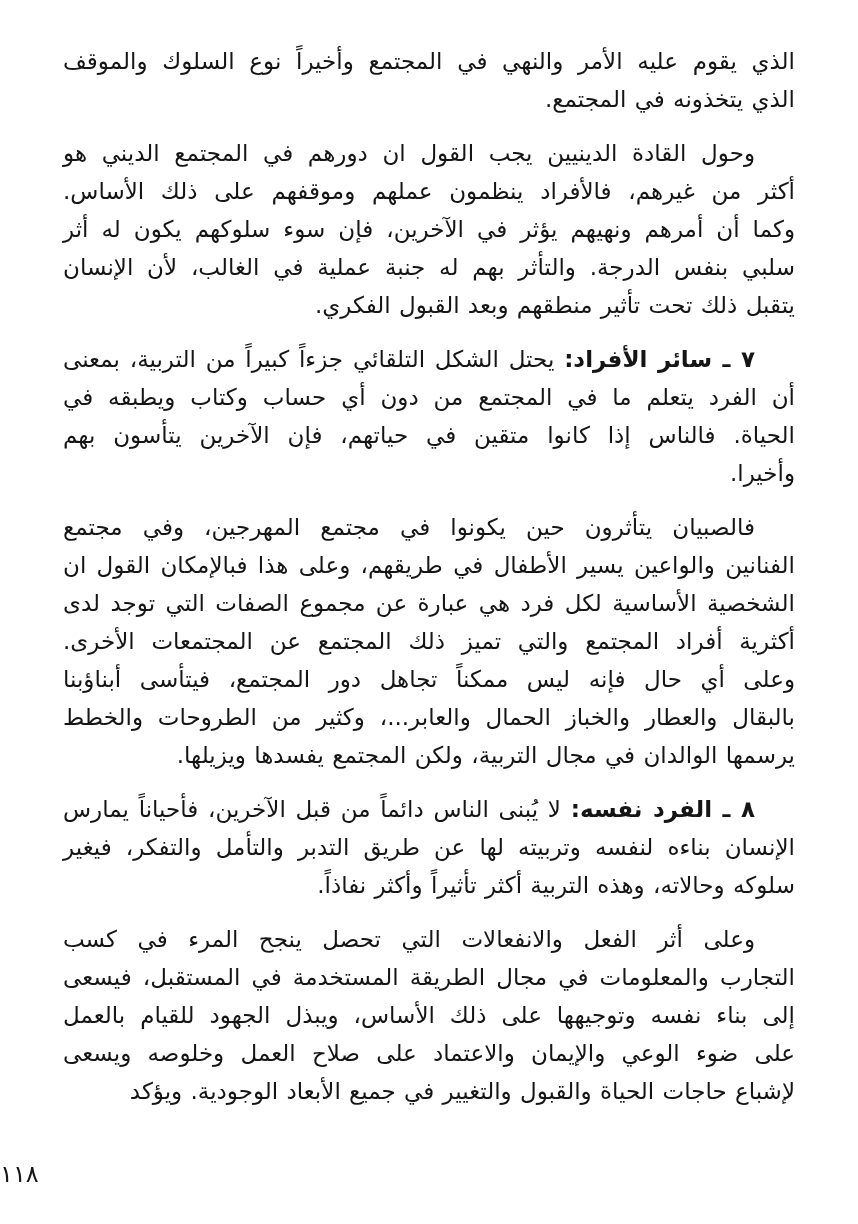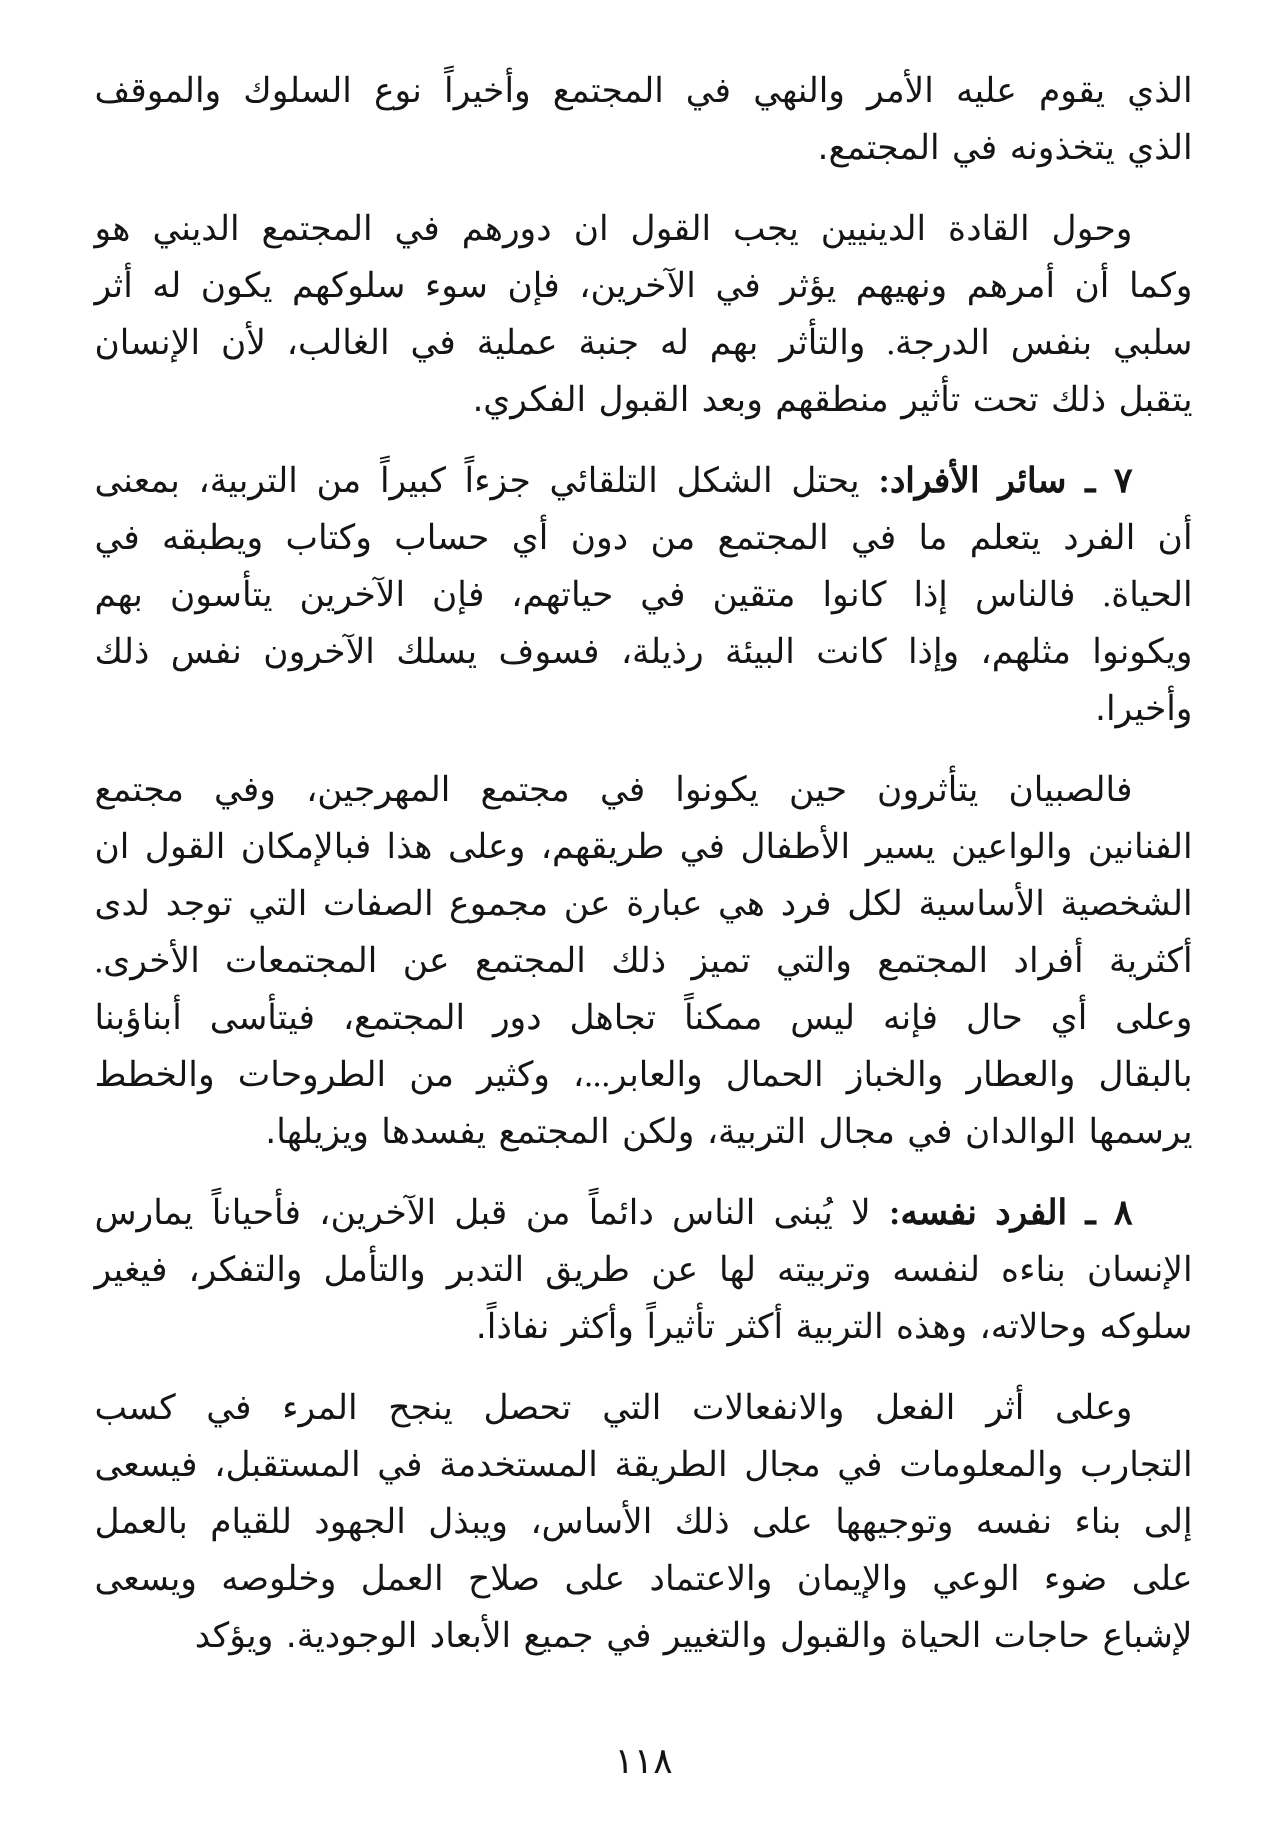--- a/index.html
+++ b/index.html
@@ -30,63 +30,62 @@
     word-spacing: 1px;
   }
   .para:last-child { margin-bottom: 0; }
   .line {
     direction: rtl;
     unicode-bidi: embed;
   }
   .line.just {
     text-align: justify;
     text-align-last: justify;
-    font-family: Liberation Serif, serif;
   }
   .line.last {
     text-align: left;
     text-align-last: right;
   }
   .para.indent .line:first-child {
     text-indent: 40px;
   }
   .lead {
     font-weight: bold;
   }
   .page-number {
     position: absolute;
     top: 1160px;
     left: 0;
     right: 0;
-    text-align: center;
+    text-align: left;
     font-size: 24px;
     letter-spacing: 3px;
     color: #151515;
   }
 </style>
 </head>
 <body>
 
 <div class="book-page">
   <div class="text-block" id="text-block">
       <div class="para">
         <div class="line just">الذي يقوم عليه الأمر والنهي في المجتمع وأخيراً نوع السلوك والموقف</div>
         <div class="line last">الذي يتخذونه في المجتمع.</div>
       </div>
       <div class="para indent">
         <div class="line just">وحول القادة الدينيين يجب القول ان دورهم في المجتمع الديني هو</div>
+        <div class="line just">أكثر من غيرهم، فالأفراد ينظمون عملهم وموقفهم على ذلك الأساس.</div>
         <div class="line just">وكما أن أمرهم ونهيهم يؤثر في الآخرين، فإن سوء سلوكهم يكون له أثر</div>
         <div class="line just">سلبي بنفس الدرجة. والتأثر بهم له جنبة عملية في الغالب، لأن الإنسان</div>
         <div class="line last">يتقبل ذلك تحت تأثير منطقهم وبعد القبول الفكري.</div>
       </div>
       <div class="para indent">
         <div class="line just"><span class="lead">٧ ـ سائر الأفراد:</span> يحتل الشكل التلقائي جزءاً كبيراً من التربية، بمعنى</div>
         <div class="line just">أن الفرد يتعلم ما في المجتمع من دون أي حساب وكتاب ويطبقه في</div>
         <div class="line just">الحياة. فالناس إذا كانوا متقين في حياتهم، فإن الآخرين يتأسون بهم</div>
-        <div class="line just">ويكونوا مثلهم، وإذا كانت البيئة رذيلة، فسوف يسلك الآخرون نفس ذلك</div>
         <div class="line last">وأخيرا.</div>
       </div>
       <div class="para indent">
         <div class="line just">فالصبيان يتأثرون حين يكونوا في مجتمع المهرجين، وفي مجتمع</div>
         <div class="line just">الفنانين والواعين يسير الأطفال في طريقهم، وعلى هذا فبالإمكان القول ان</div>
         <div class="line just">الشخصية الأساسية لكل فرد هي عبارة عن مجموع الصفات التي توجد لدى</div>
         <div class="line just">أكثرية أفراد المجتمع والتي تميز ذلك المجتمع عن المجتمعات الأخرى.</div>
         <div class="line just">وعلى أي حال فإنه ليس ممكناً تجاهل دور المجتمع، فيتأسى أبناؤبنا</div>
         <div class="line just">بالبقال والعطار والخباز الحمال والعابر...، وكثير من الطروحات والخطط</div>
         <div class="line last">يرسمها الوالدان في مجال التربية، ولكن المجتمع يفسدها ويزيلها.</div>

